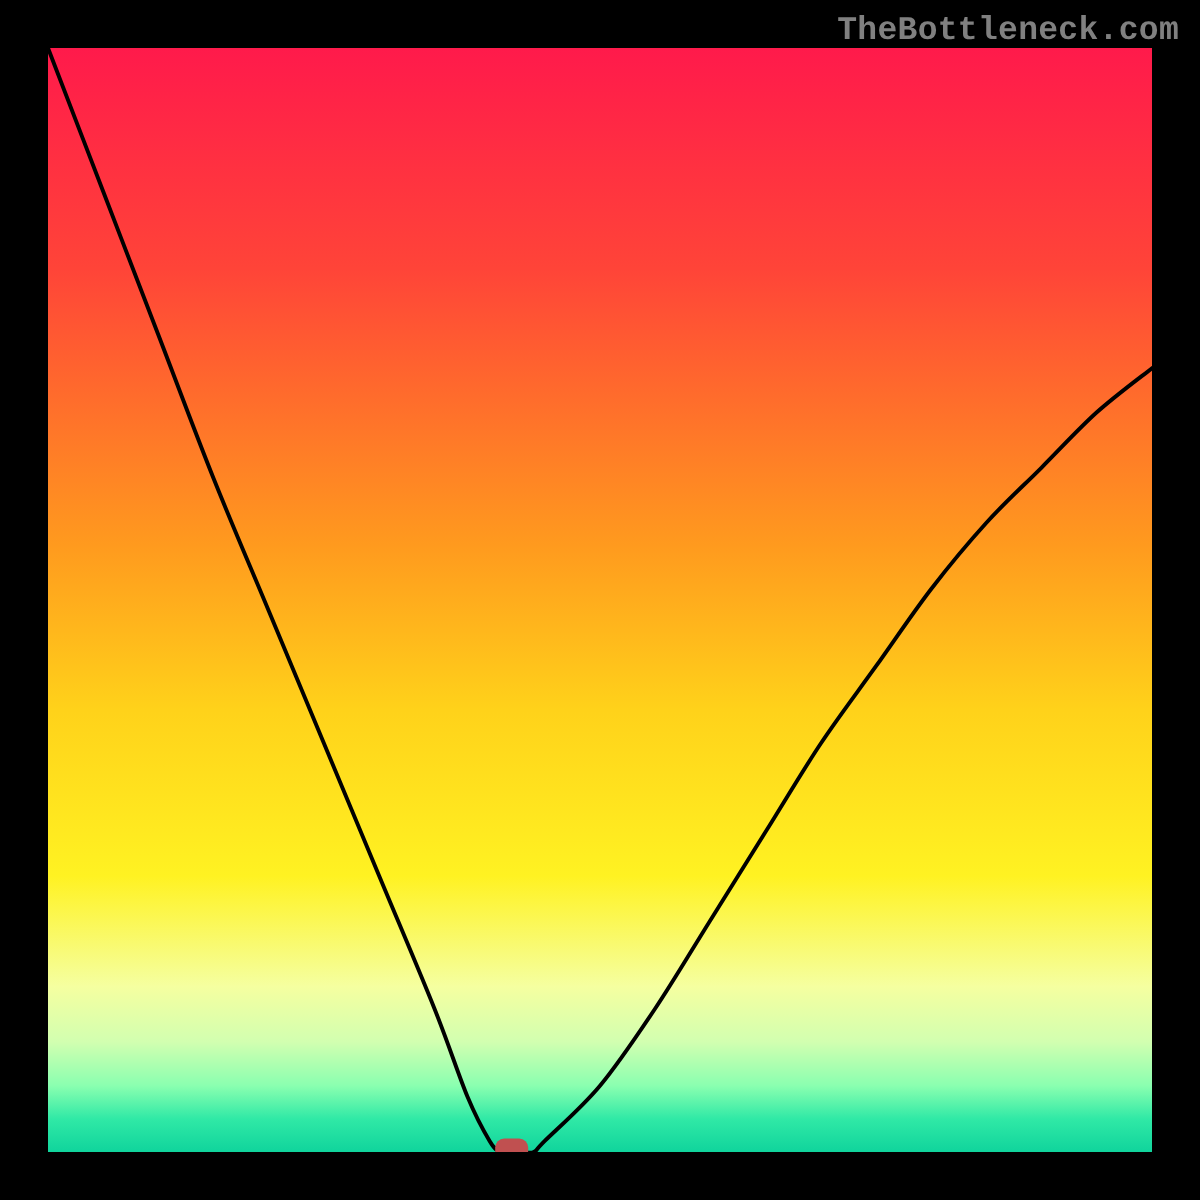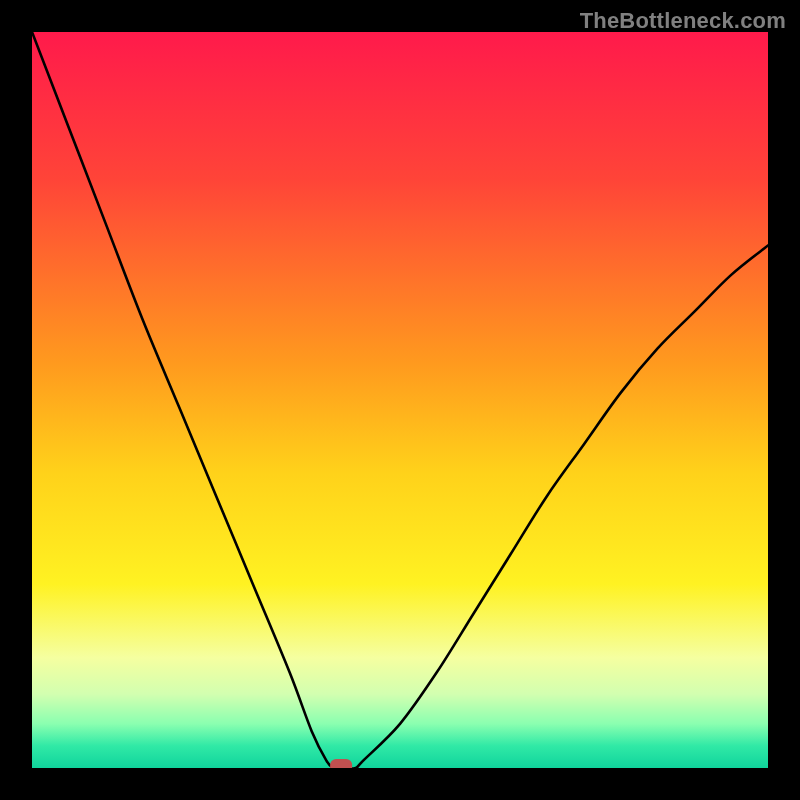--- a/index.html
+++ b/index.html
@@ -9,20 +9,21 @@
     height: 800px;
     overflow: hidden;
     background: #000;
     font-family: Arial, Helvetica, sans-serif;
   }
   .frame {
     position: absolute;
     left: 0; top: 0;
     width: 800px; height: 800px;
     background: #000;
+    font-family: Liberation Mono, monospace;
   }
   .plot {
     position: absolute;
     left: 32px;
     top: 32px;
     width: 736px;
     height: 736px;
     overflow: hidden;
   }
   .watermark {

